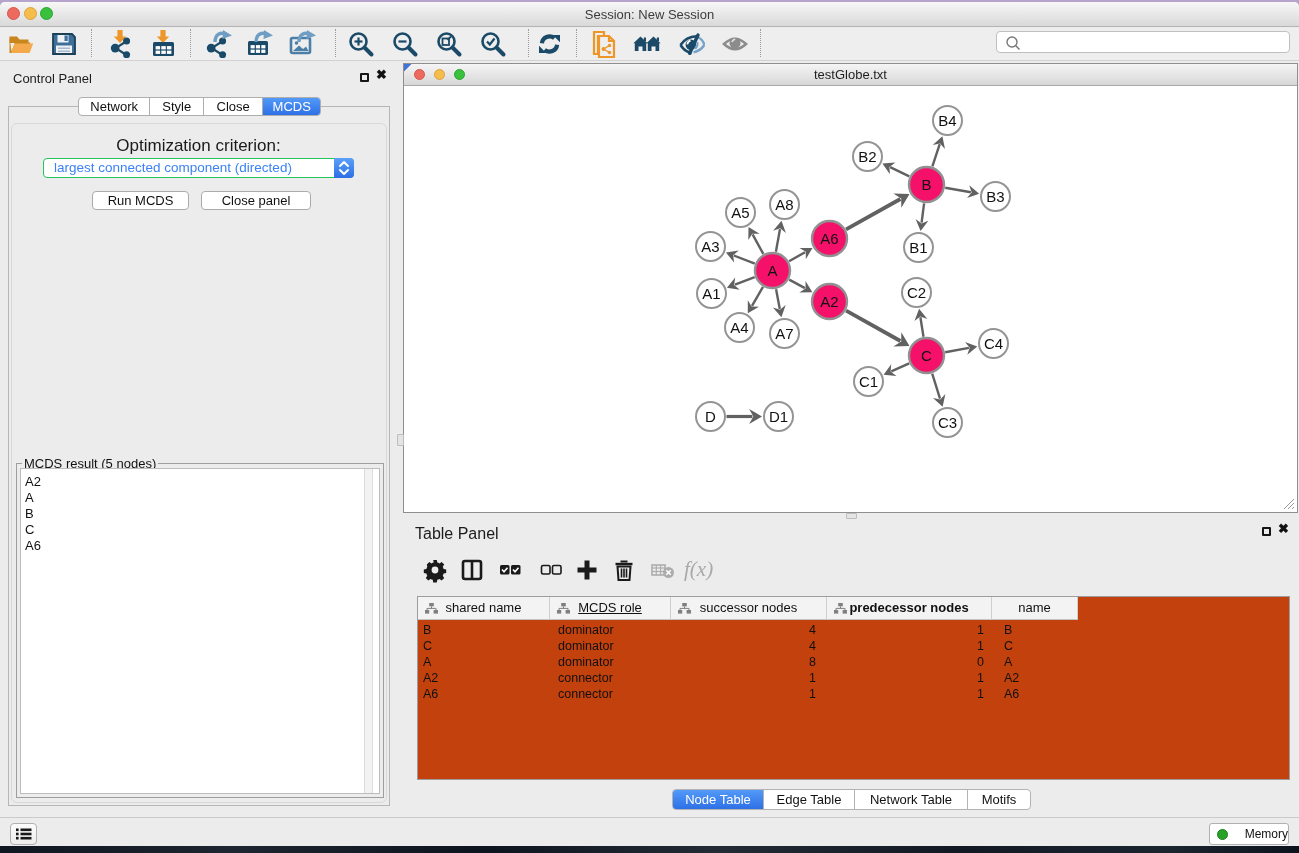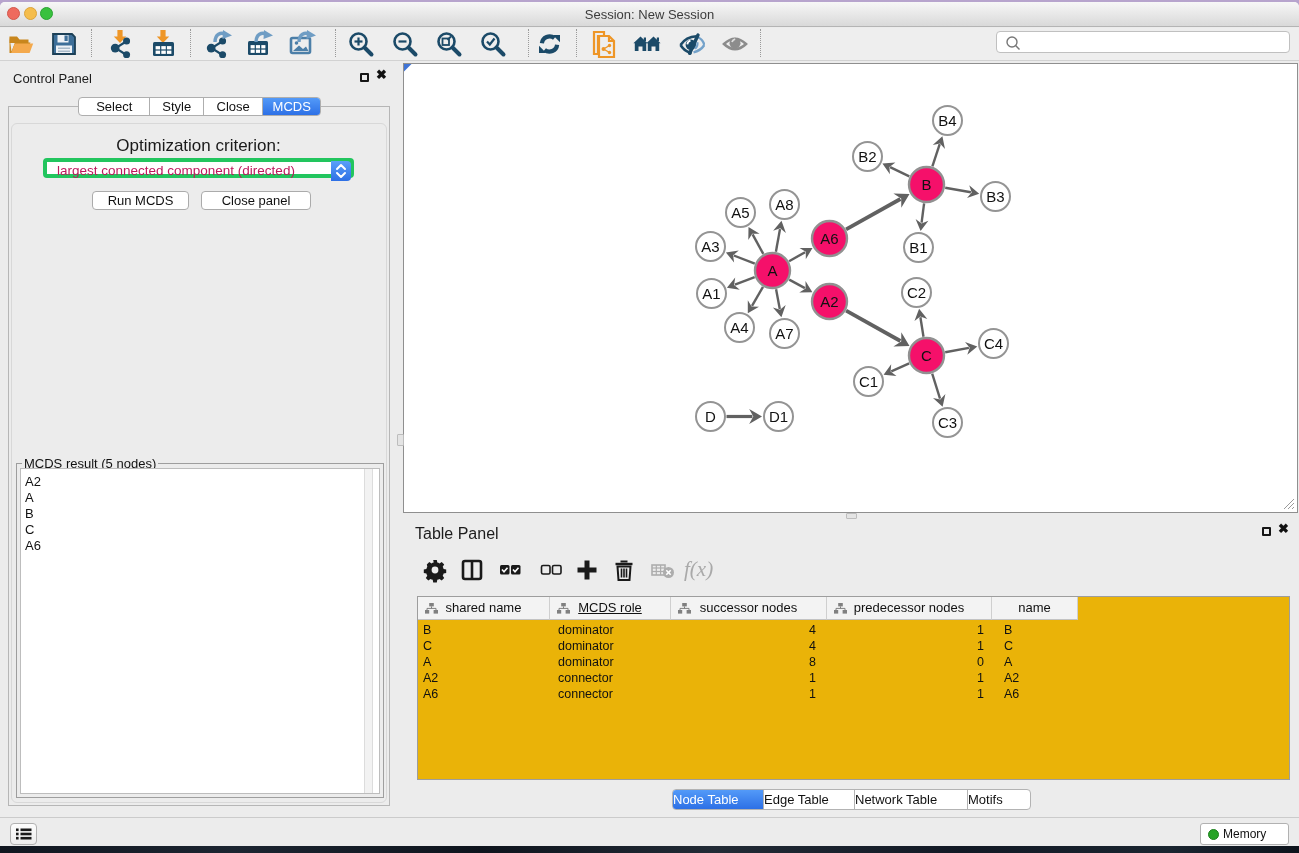--- a/index.html
+++ b/index.html
@@ -30,21 +30,21 @@
 .winbtn-x { position:absolute; font-size:13px; font-weight:bold; color:#111; }
 #cp-outer { position:absolute; left:8px; top:44px; width:382px; height:700px; border:1px solid #b6b6b6; }
 #cp-inner { position:absolute; left:2px; top:16px; width:376px; height:680px; border:1px solid #d8d8d8; border-radius:6px; }
 #cptabs { position:absolute; left:78px; top:35px; width:243px; height:19px; display:flex;
   background:#fff; border:1px solid #aeaeae; border-radius:4px; font-size:13px; }
 #cptabs div { border-right:1px solid #aeaeae; text-align:center; line-height:18px; color:#111; }
 #cptabs div:last-child { border-right:none; }
 #cptabs .sel { background:linear-gradient(#539af8,#2d70e6); color:#fff; border-radius:0 3px 3px 0; }
 #opt-label { position:absolute; left:0px; top:74px; width:397px; text-align:center; font-size:17px; color:#1a1a1a; }
 #dropdown { position:absolute; left:43px; top:96px; width:311px; height:20px; background:#fff;
-  border:4px solid #22c55e; border-radius:4px; font-size:13.5px; color:#be185d; line-height:18px; padding-left:10px; }
+  border:1px solid #22c55e; border-radius:4px; font-size:13.5px; color:#3b82f6; line-height:18px; padding-left:10px; }
 #dd-btn { position:absolute; right:-1px; top:-1px; width:20px; height:20px; border-radius:0 4px 4px 0;
   background:linear-gradient(#5ba0f9,#2d6fe5); }
 .cbtn { position:absolute; top:129px; height:19px; background:#fff; border:1px solid #ababab;
   border-radius:4px; font-size:13px; color:#111; text-align:center; line-height:17px; }
 #fieldset { position:absolute; left:16px; top:401px; width:368px; height:335px; border:1px solid #9e9e9e; }
 #fieldset legend.lg { position:absolute; top:-8px; left:5px; background:#ececec; padding:0 2px; font-size:13px; color:#111; }
 #mlist { position:absolute; left:3px; top:4px; width:360px; height:326px; background:#fff; border:1px solid #bdbdbd; }
 #mlist .items { position:absolute; left:4px; top:5px; font-size:13px; color:#111; line-height:16px; }
 #mlist .sbar { position:absolute; right:6px; top:0px; width:9px; height:324px; background:#f2f2f2;
   border-left:1px solid #dcdcdc; border-right:1px solid #dcdcdc; }
@@ -54,38 +54,38 @@
 #nw-titlebar { position:absolute; left:0; top:0; width:893px; height:22px;
   background:linear-gradient(#f5f5f5,#d7d7d7); border-bottom:1px solid #a9a9a9; }
 #nw-titlebar .tl { position:absolute; width:11px; height:11px; border-radius:50%; top:5px; }
 #nw-title { width:100%; text-align:center; font-size:13px; color:#1f1f1f; line-height:22px; }
 #graph { position:absolute; left:0; top:0; }
 
 
 #tpanel { left:403px; top:517px; width:896px; height:299px; background:#ececec; }
 #tp-title { position:absolute; left:12px; top:6px; font-size:16px; color:#1c1c1c; }
 #tp-toolbar { position:absolute; left:12px; top:26px; width:874px; height:50px; }
-#ttable { position:absolute; left:14px; top:77px; width:873px; height:184px; background:#eab308; border:1px solid #9d9d9d; }
+#ttable { position:absolute; left:14px; top:77px; width:873px; height:184px; background:#c2410c; border:1px solid #9d9d9d; }
 #thead { position:absolute; left:0; top:0; height:23px; display:flex; font-size:13px; color:#111; }
 #thead .hc { background:#f3f3f3; border-right:1px solid #cfcfcf; border-bottom:1px solid #c3c3c3;
   position:relative; text-align:center; line-height:22px; }
 #thead .hc svg { position:absolute; left:7px; top:6px; }
 .trow { position:absolute; font-size:12.5px; color:#111; height:16px; line-height:16px; }
 #ttabs { position:absolute; left:269px; top:270px; height:21px; display:flex; background:#fff;
   border:1px solid #b3b3b3; border-radius:4px; font-size:13px; }
-#ttabs div { border-right:1px solid #b3b3b3; text-align:left; line-height:20px; color:#111; }
+#ttabs div { border-right:1px solid #b3b3b3; text-align:center; line-height:20px; color:#111; }
 #ttabs div:last-child { border-right:none; }
 #ttabs .sel { background:linear-gradient(#539af8,#2d70e6); color:#fff; border-radius:3px 0 0 3px; }
 
 
 #statusbar { left:0; top:815px; width:1299px; height:27px; background:#ececec; border-top:1px solid #cbcbcb; }
 #sb-left { position:absolute; left:10px; top:5px; width:27px; height:22px; background:linear-gradient(#fdfdfd,#ededed);
   border:1px solid #b1b1b1; border-radius:4px; }
-#sb-mem { position:absolute; right:10px; top:5px; width:89px; height:22px; background:#fff;
-  border:1px solid #b1b1b1; border-radius:3px; font-size:12px; color:#111; line-height:20px; padding-left:22px; }
+#sb-mem { position:absolute; right:10px; top:5px; width:80px; height:22px; background:#fff;
+  border:1px solid #b1b1b1; border-radius:3px; font-size:12px; color:#111; line-height:20px; padding-left:22px;text-align:right; }
 #sb-mem .dot { position:absolute; left:7px; top:5px; width:11px; height:11px; border-radius:50%;
   background:#27a327; border:1px solid #1d801d; }
 </style>
 </head>
 <body>
 <div id="deskbottom" class="abs"></div>
 <div id="app" class="abs">
 
   <div id="titlebar" class="abs">
     <div class="tl" style="left:7px;background:#ee6a5e;border:1px solid #d3584c;"></div>
@@ -241,21 +241,21 @@
   </div>
 
   <div id="cpanel" class="abs">
     <div id="cpanel-title">Control Panel</div>
     <div class="winbtn-sq" style="left:360px;top:11px;"></div>
     <div class="winbtn-x" style="left:376px;top:5px;">✖</div>
     <div id="cp-outer">
         <div id="cp-inner"></div>
       </div>
     <div id="cptabs">
-      <div style="width:72px;">Select</div>
+      <div style="width:72px;">Network</div>
       <div style="width:54px;">Style</div>
       <div style="width:60px;">Close</div>
       <div class="sel" style="width:57px;">MCDS</div>
     </div>
     <div id="opt-label">Optimization criterion:</div>
     <div id="dropdown">largest connected component (directed)
       <div id="dd-btn"><svg width="20" height="20" viewBox="0 0 20 20">
         <path d="M6 8 L10 4 L14 8" fill="none" stroke="#fff" stroke-width="2" stroke-linecap="round" stroke-linejoin="round"></path>
         <path d="M6 12 L10 16 L14 12" fill="none" stroke="#fff" stroke-width="2" stroke-linecap="round" stroke-linejoin="round"></path>
       </svg></div>
@@ -265,20 +265,26 @@
     <div id="fieldset">
       <legend class="lg">MCDS result (5 nodes)</legend>
       <div id="mlist">
         <div class="items">A2<br>A<br>B<br>C<br>A6</div>
         <div class="sbar"></div>
       </div>
     </div>
   </div>
 
   <div id="netwin" class="abs">
+    <div id="nw-titlebar">
+      <div class="tl" style="left:10px;background:#ee6a5e;border:1px solid #d3584c;"></div>
+      <div class="tl" style="left:30px;background:#f5bd4c;border:1px solid #dba33b;"></div>
+      <div class="tl" style="left:50px;background:#39c13e;border:1px solid #2aa432;"></div>
+      <div id="nw-title">testGlobe.txt</div>
+    </div>
     <svg width="8" height="8" style="position:absolute;left:0;top:0;">
         <path d="M0 0 H7.5 L0 7.5 Z" fill="#3f74d6"></path>
       </svg>
     <svg id="graph" width="893" height="426" viewBox="0 0 893 426" style="top:22px;">
         <g transform="translate(-0.5,-22.5)">
           <g stroke="#616161" fill="#616161">
 <line x1="351.2" y1="213.7" x2="331.4" y2="221.2" stroke-width="2.4"></line>
 <polygon points="323.4,224.2 331.7,214.1 330.6,221.5 336.3,226.2" stroke="none"></polygon>
 <line x1="351.3" y1="200.1" x2="330.3" y2="192.0" stroke-width="2.4"></line>
 <polygon points="322.4,189.0 335.3,187.0 329.6,191.7 330.6,199.1" stroke="none"></polygon>
@@ -460,21 +466,21 @@
           <div class="hc" style="width:156px;"><svg width="13" height="11" viewBox="0 0 13 11">
               <g fill="#808080">
 <rect x="4.2" y="0" width="4.6" height="3.4"></rect>
 <rect x="0" y="7" width="4.2" height="3.6"></rect>
                 <rect x="8.6" y="7" width="4.4" height="3.6"></rect>
 </g>
               <g stroke="#808080" stroke-width="1">
                 <path d="M6.5 3.4 V5.4 M2 7 V5.4 H11 V7" fill="none"></path>
               </g>
             </svg>successor nodes</div>
-          <div class="hc" style="width:165px;"><svg width="13" height="11" viewBox="0 0 13 11">
+          <div class="hc" style="width:165px;font-weight:bold;"><svg width="13" height="11" viewBox="0 0 13 11">
               <g fill="#808080">
 <rect x="4.2" y="0" width="4.6" height="3.4"></rect>
 <rect x="0" y="7" width="4.2" height="3.6"></rect>
                 <rect x="8.6" y="7" width="4.4" height="3.6"></rect>
 </g>
               <g stroke="#808080" stroke-width="1">
                 <path d="M6.5 3.4 V5.4 M2 7 V5.4 H11 V7" fill="none"></path>
               </g>
             </svg>predecessor nodes</div>
           <div class="hc" style="width:86px;">name</div>

